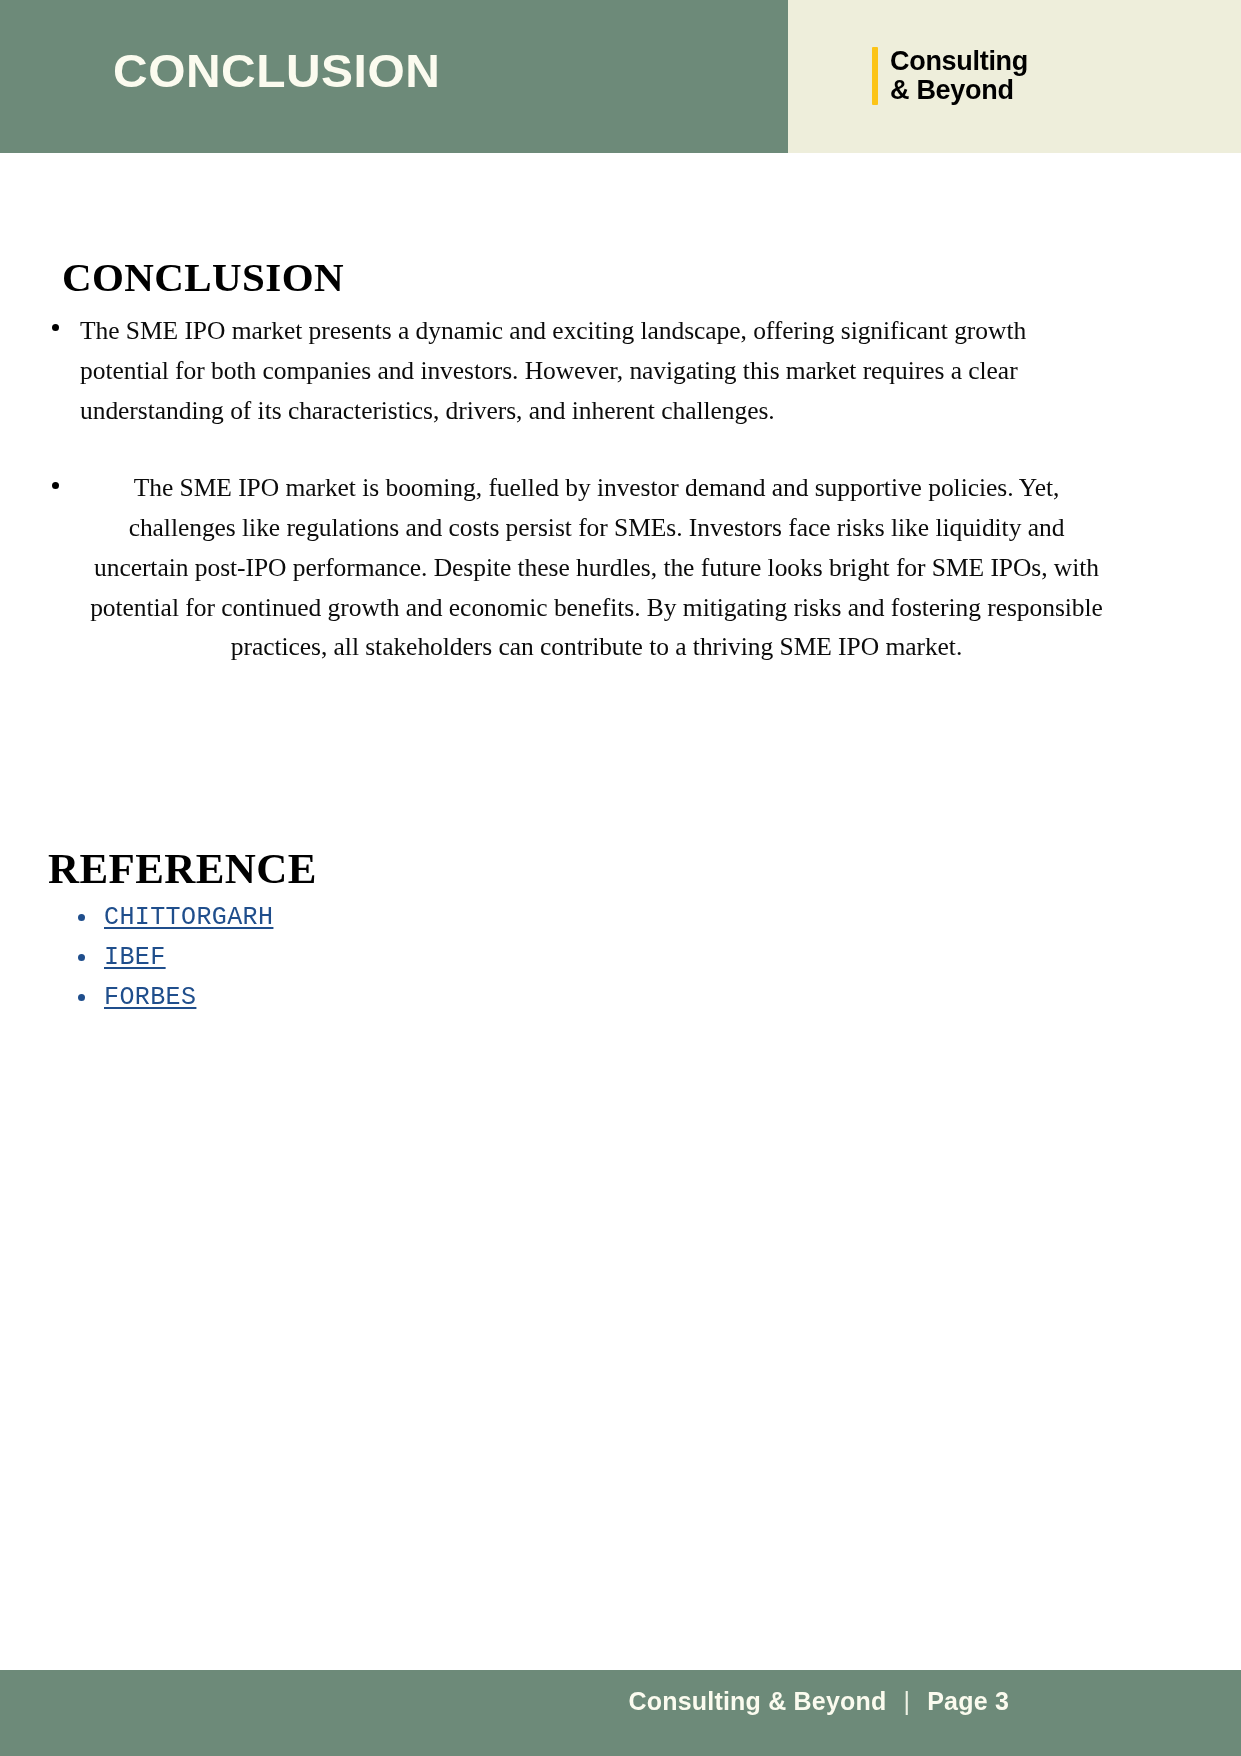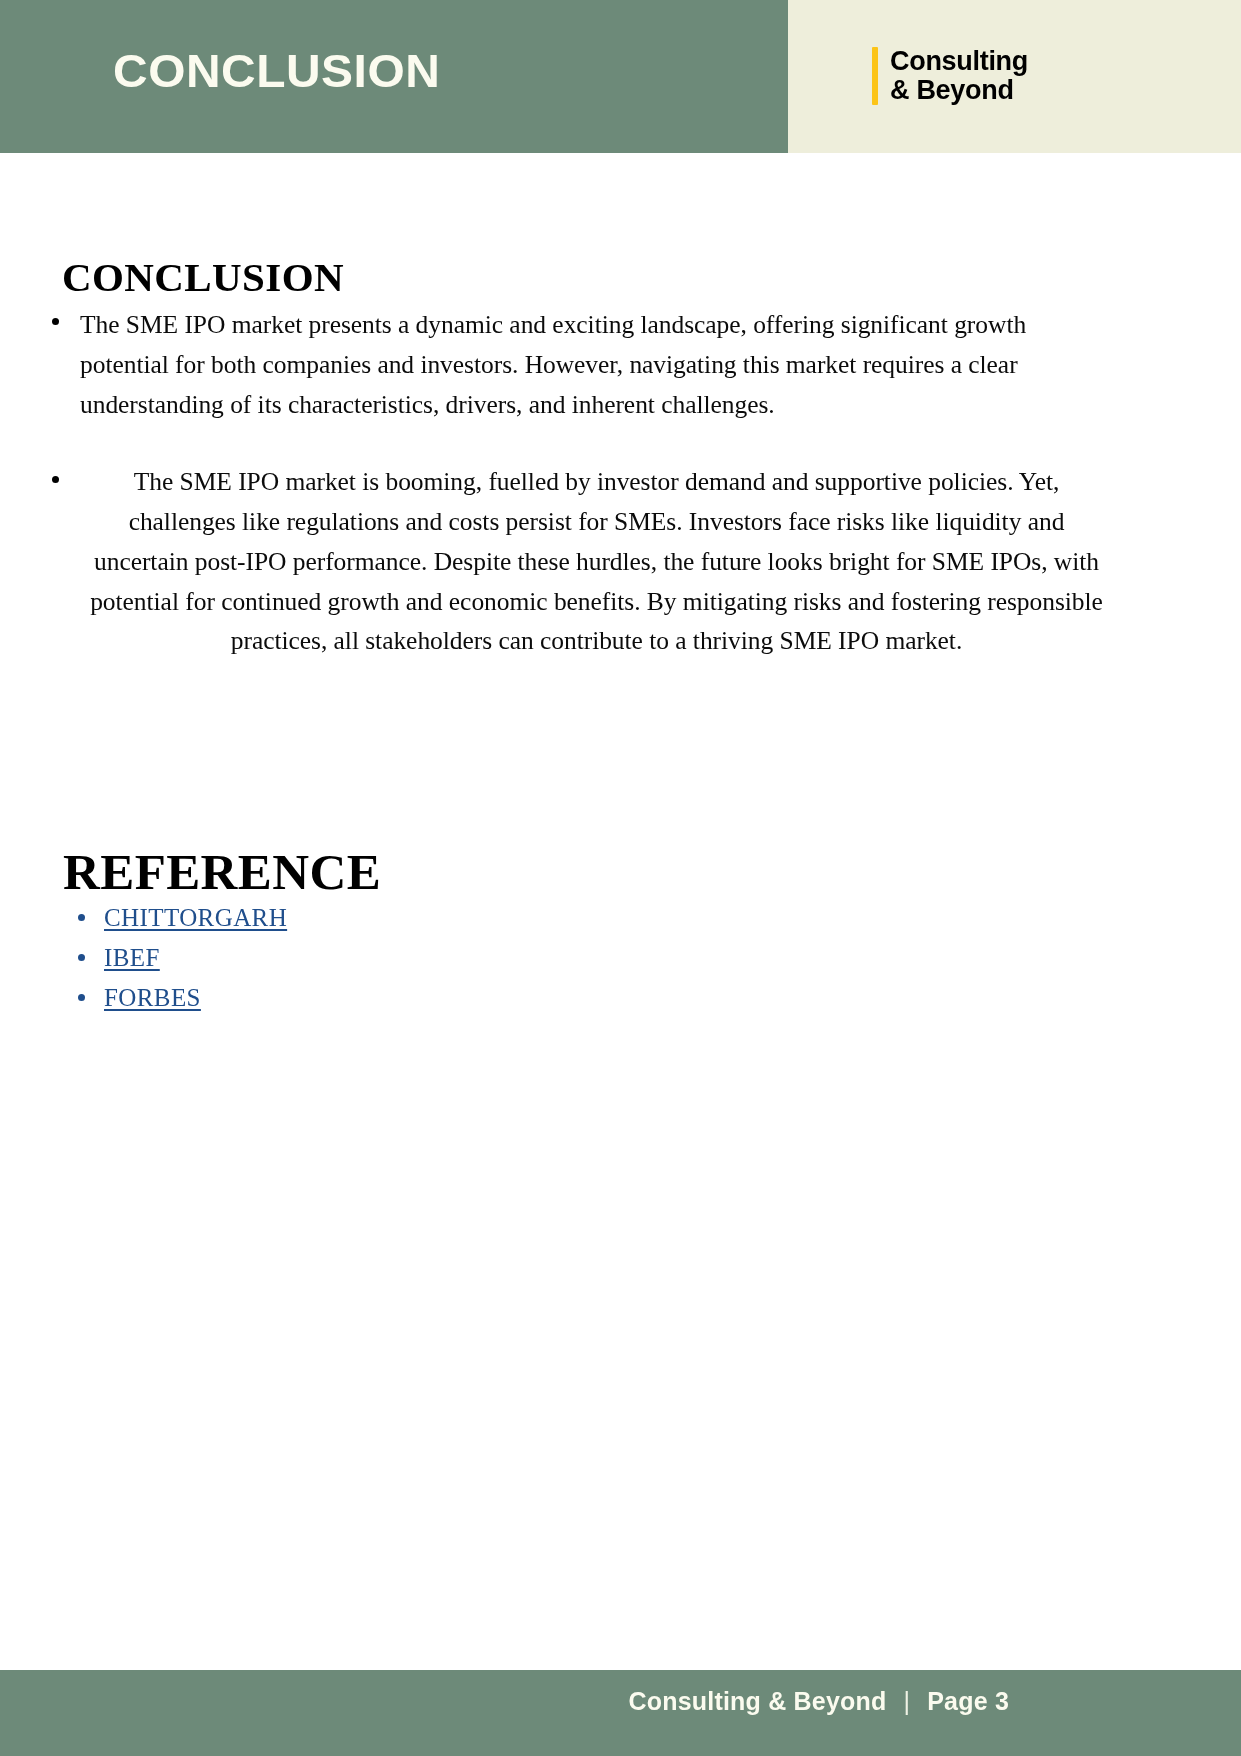--- a/index.html
+++ b/index.html
@@ -87,31 +87,31 @@
     letter-spacing: 0.4px;
   }
   .heading-conclusion {
     position: absolute;
     left: 62px;
     top: 104px;
     line-height: 1;
   }
   .heading-reference {
     position: absolute;
-    left: 63px;
+    left: 48px;
     top: 694px;
-    font-size: 51px;
+    font-size: 43px;
     line-height: 1;
   }
 
   
   .body-list {
     position: absolute;
     left: 38px;
-    top: 152px;
+    top: 158px;
     width: 1075px;
     margin: 0;
     padding: 0;
     list-style: none;
   }
   .body-item {
     position: relative;
     padding-left: 42px;
     margin-bottom: 38px;
     font-family: "Liberation Serif", serif;
@@ -149,21 +149,21 @@
   .ref-item .dot {
     position: absolute;
     left: 4px;
     top: 9px;
     width: 7px;
     height: 7px;
     border-radius: 50%;
     background: #1f4e8c;
   }
   .ref-link {
-    font-family: Liberation Serif, serif;
+    font-family: Liberation Mono, monospace;
     font-size: 25px;
     color: #1f4e8c;
     text-decoration: underline;
     text-underline-offset: 3px;
     letter-spacing: 0.4px;
     cursor: pointer;
   }
 
   
   .footer {

